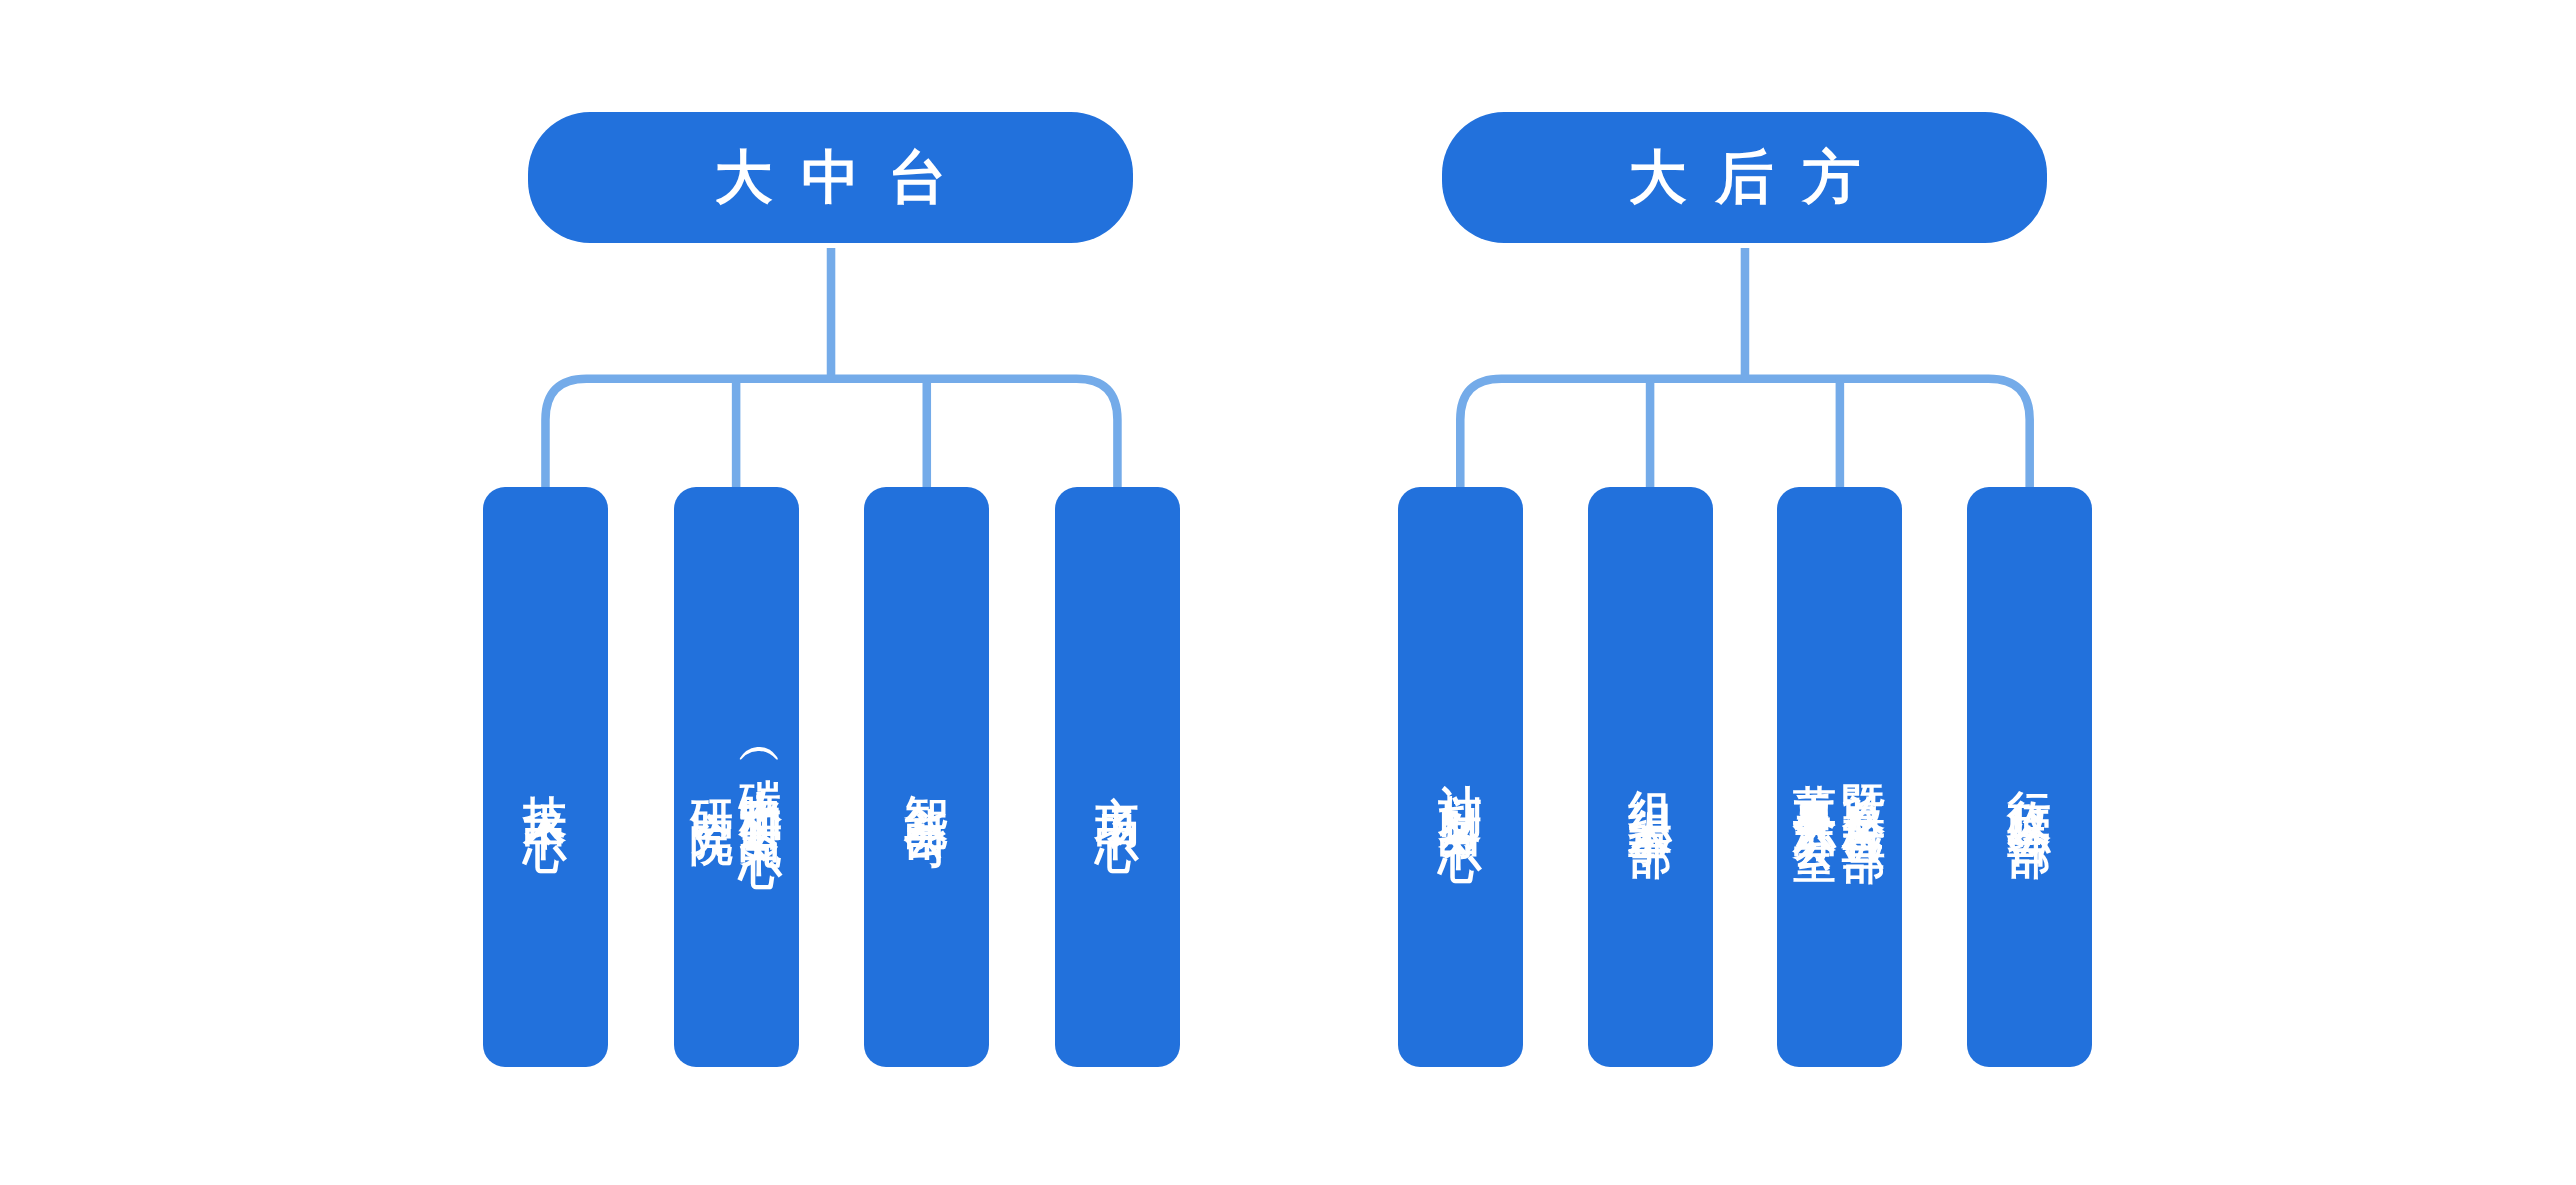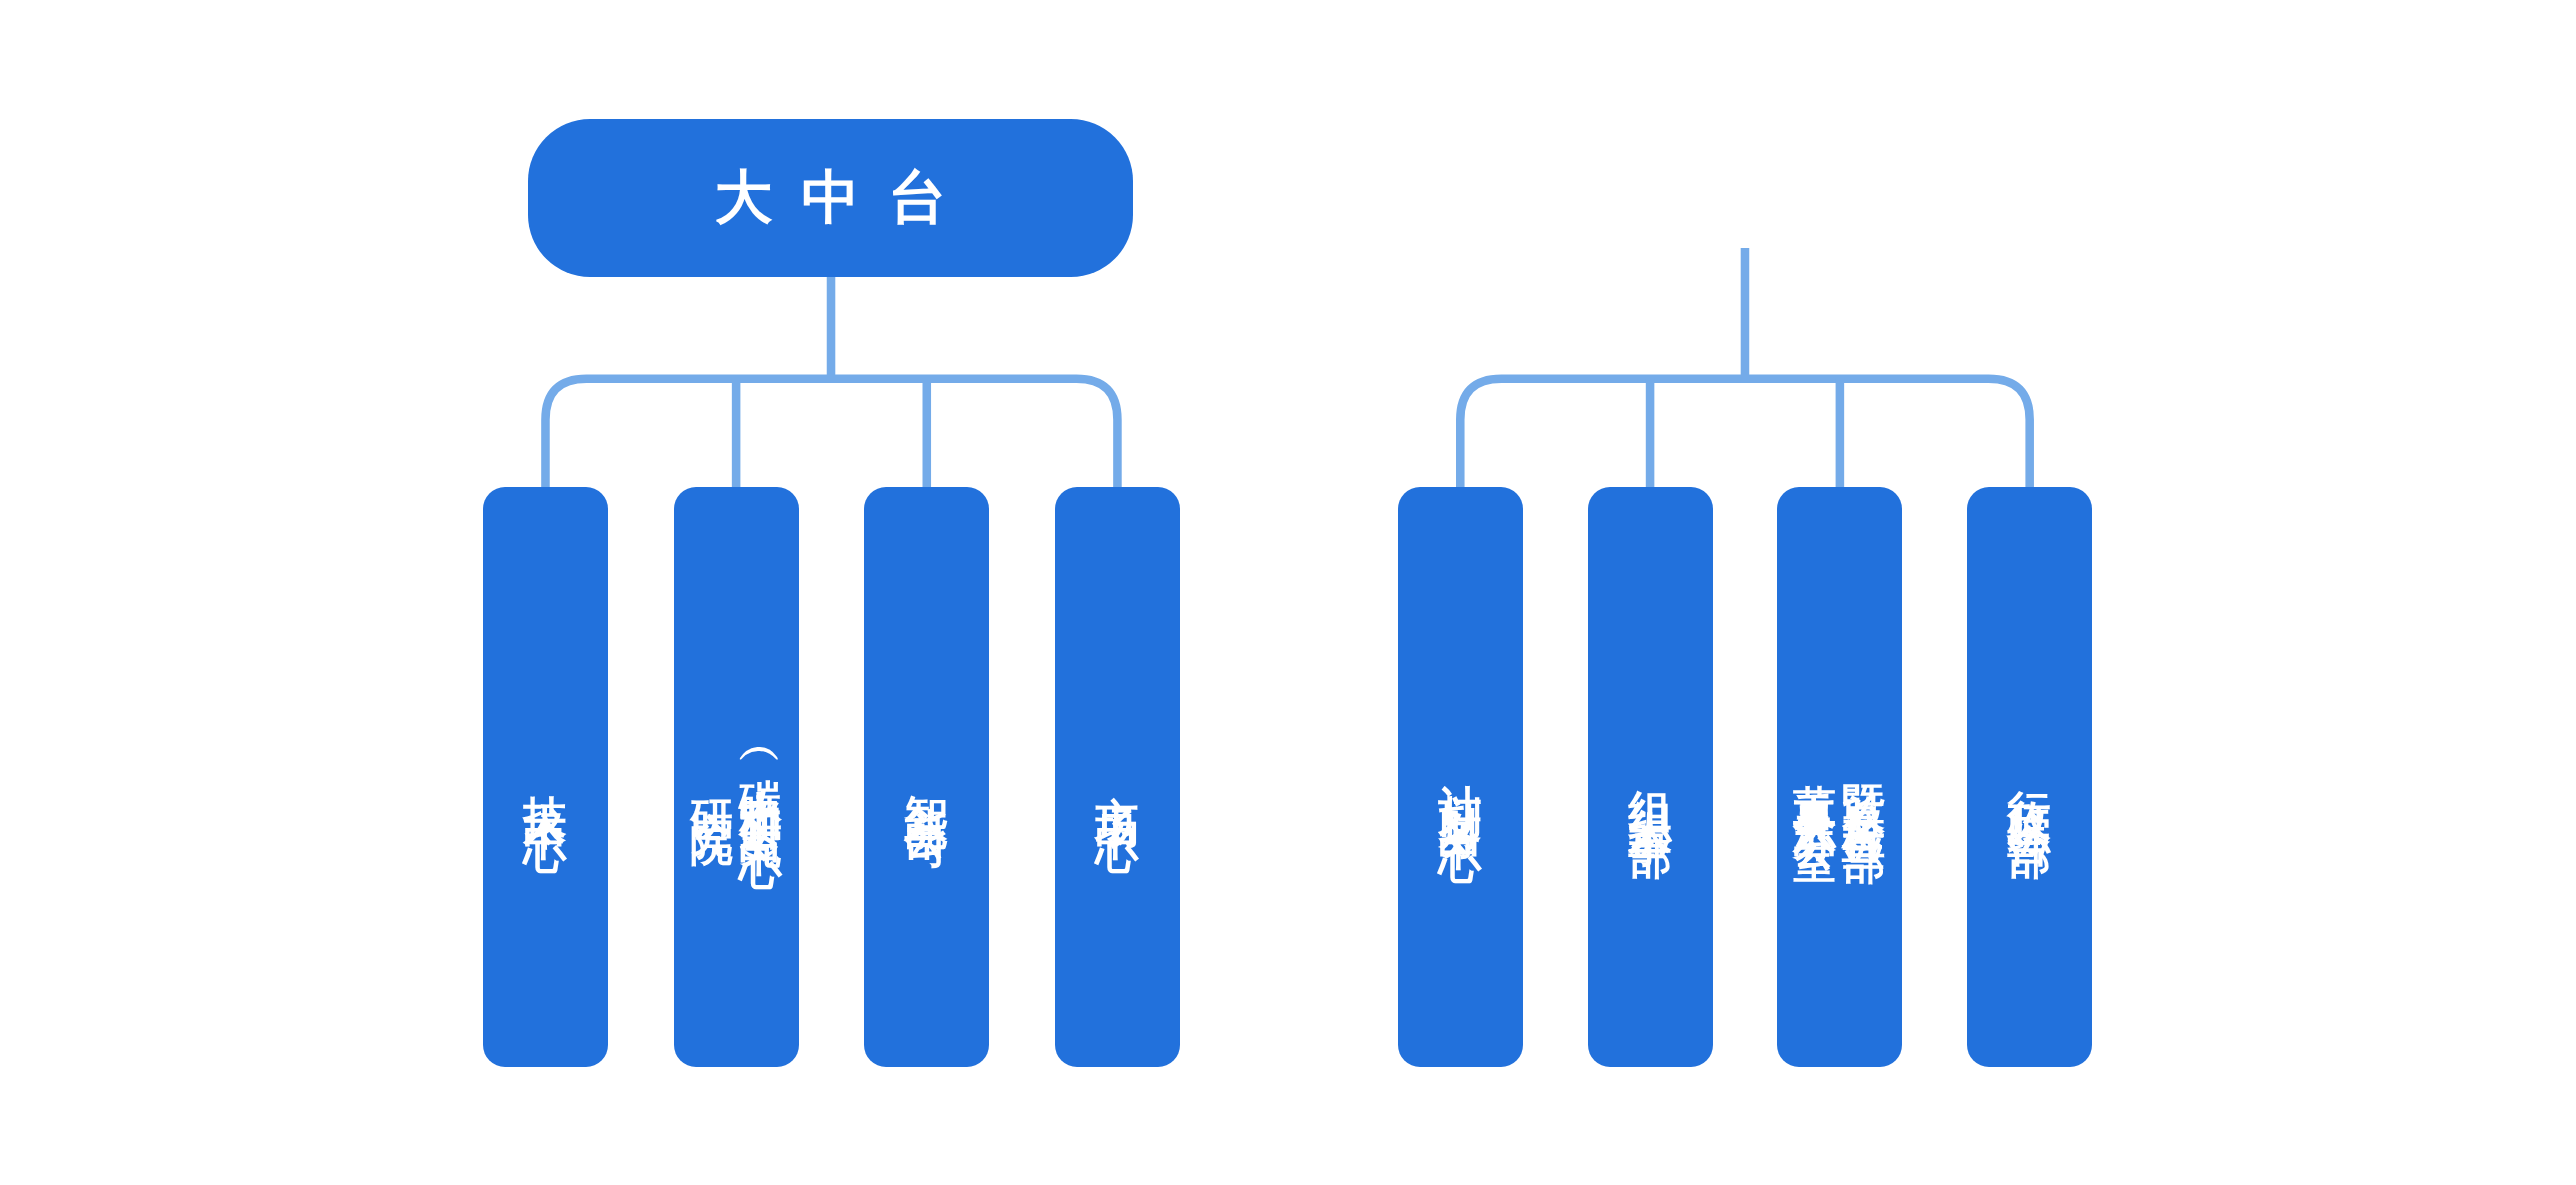--- a/index.html
+++ b/index.html
@@ -36,23 +36,23 @@
     position:absolute;
     z-index:1;
     background:var(--node-fill);
     color:var(--label-text);
     display:flex;
     align-items:center;
     justify-content:center;
     box-sizing:border-box;
   }
   .root-node{
-    top:119px;
+    top:112px;
     width:605px;
-    height:158px;
+    height:131px;
     border-radius:62px;
   }
   .root-node .label{
     font-size:58px;
     font-weight:700;
     letter-spacing:0.5em;
     margin-right:-0.5em;
     white-space:nowrap;
   }
   .child-node{
@@ -112,20 +112,23 @@
     <span class="label">研究院
 （碳中和研究中心）</span>
   </div>
   <div class="node child-node pos-a3">
     <span class="label">智能公司</span>
   </div>
   <div class="node child-node pos-a4">
     <span class="label">市场中心</span>
   </div>
 
+  <div class="node root-node pos-rootB">
+    <span class="label">大后方</span>
+  </div>
   <div class="node child-node pos-b1">
     <span class="label">计划财务中心</span>
   </div>
   <div class="node child-node pos-b2">
     <span class="label">组织人事部</span>
   </div>
   <div class="node child-node pos-b3">
     <span class="label">董事会办公室
 暨监督检查部</span>
   </div>

